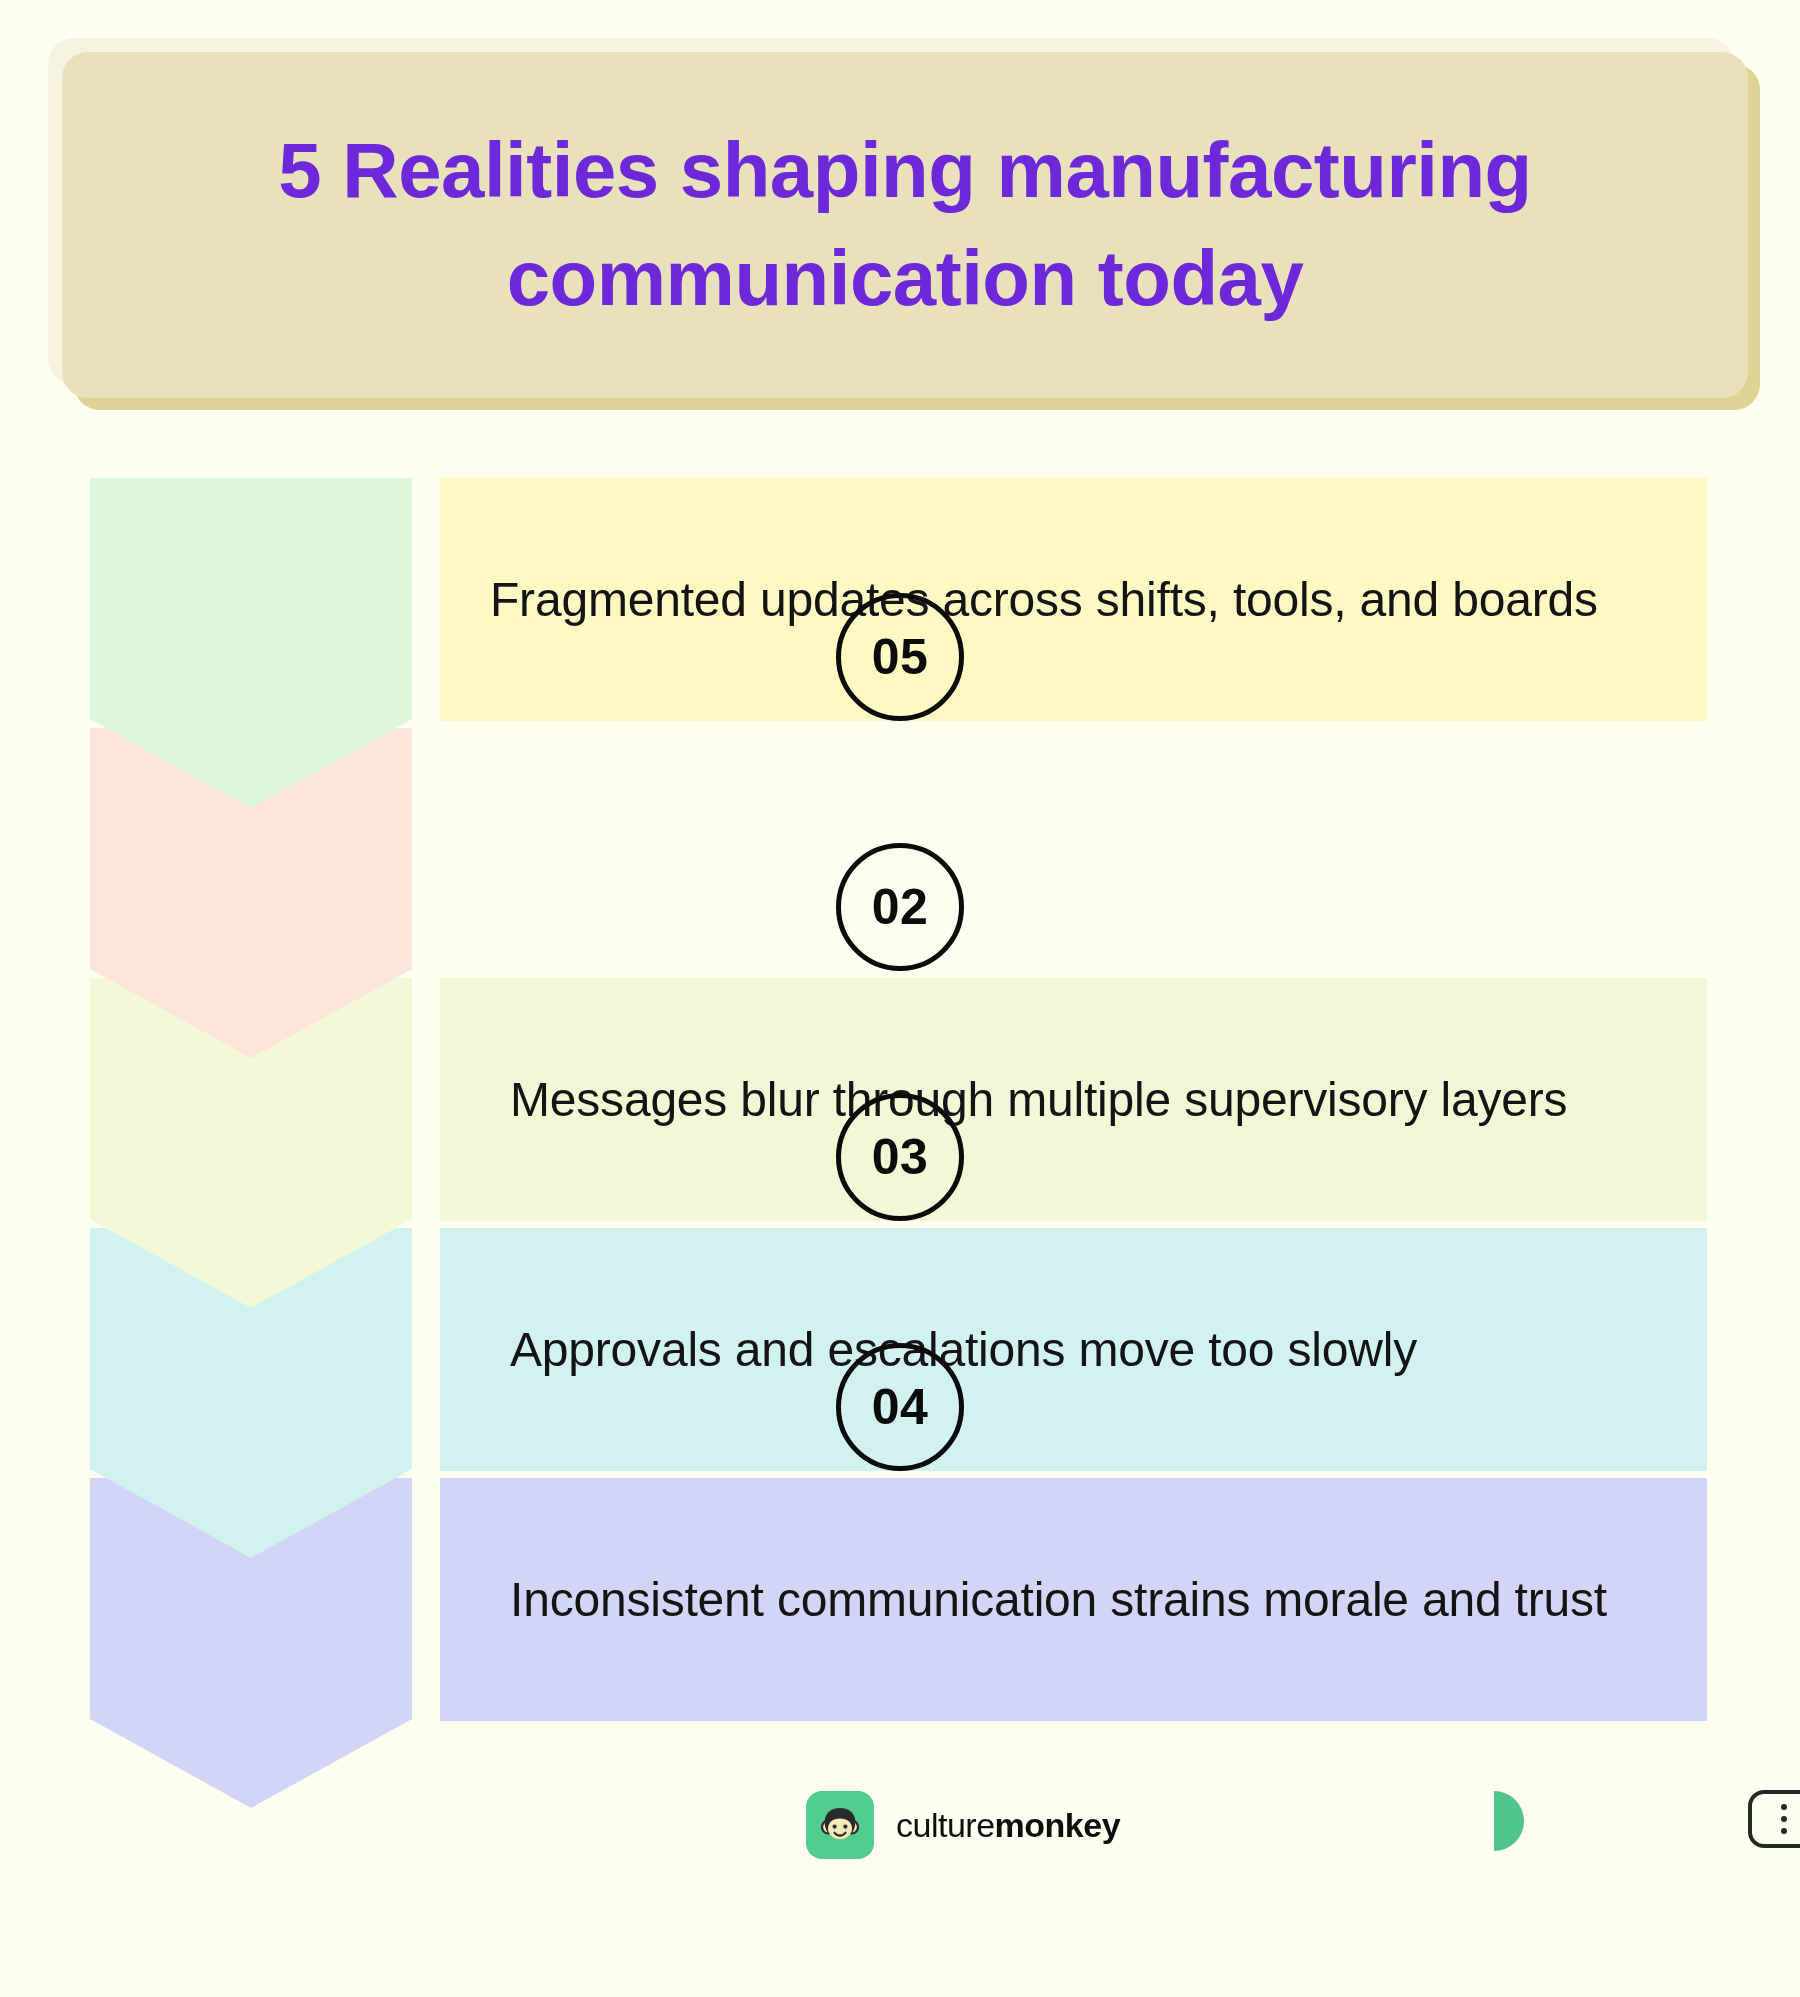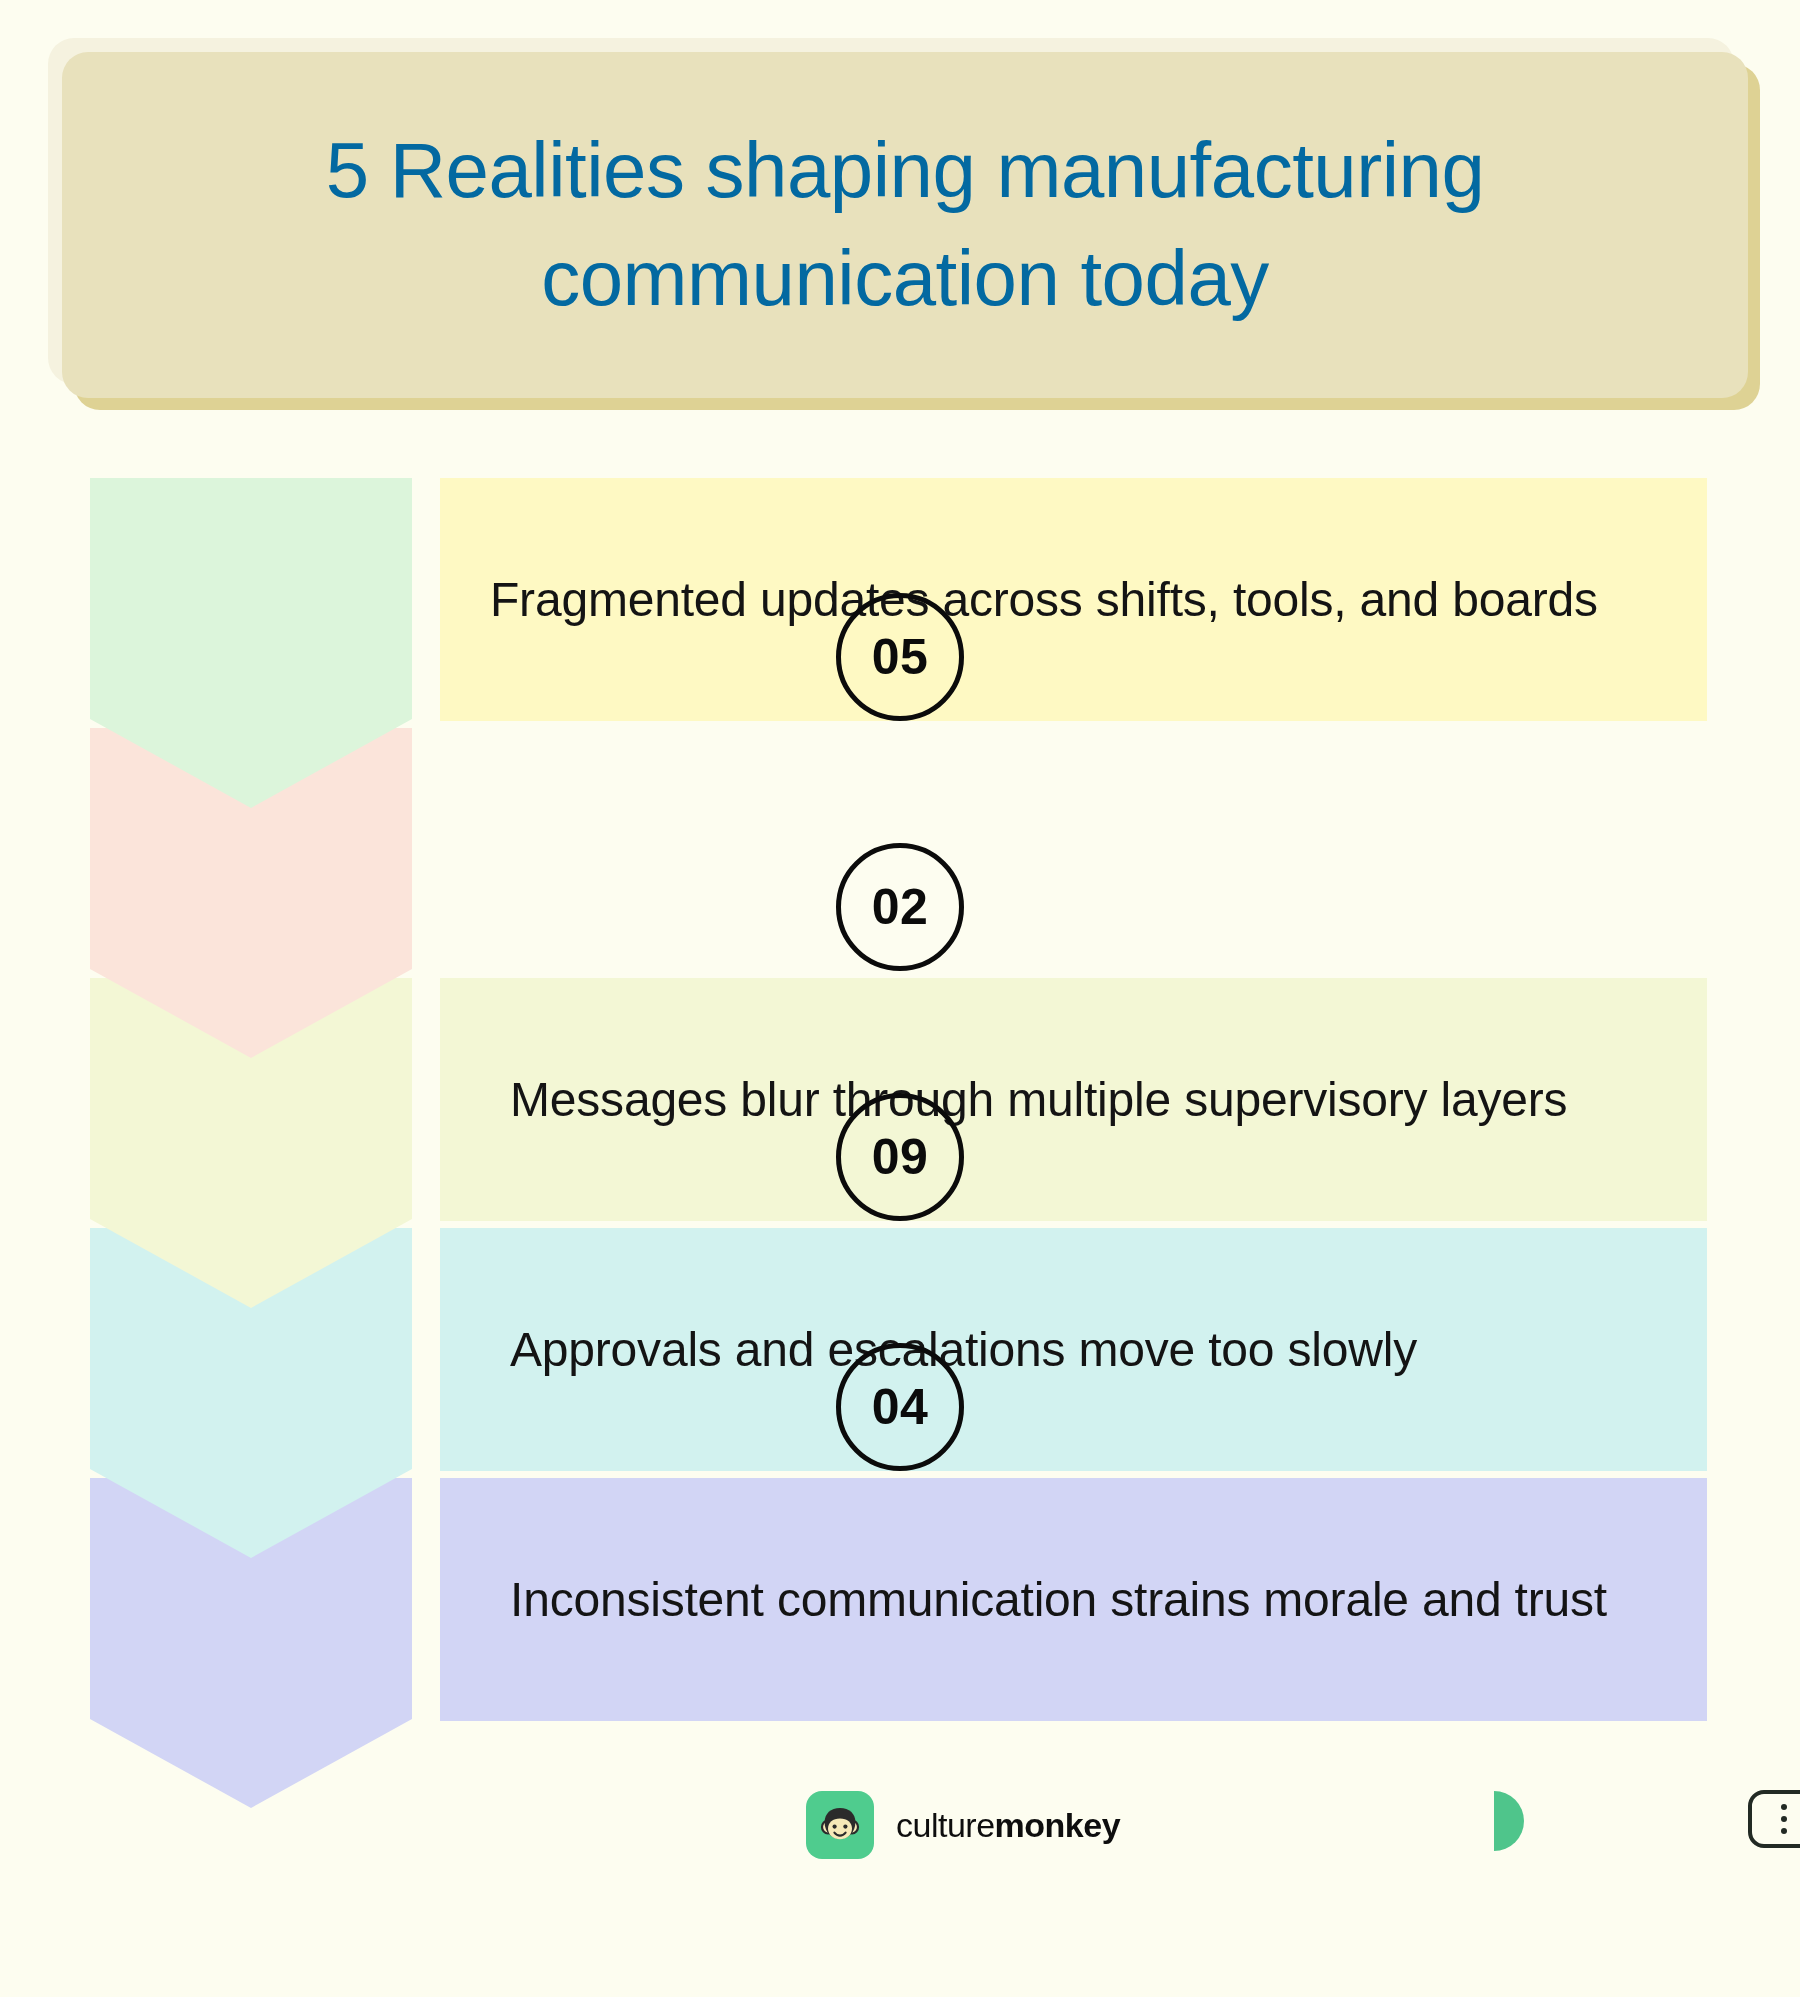--- a/index.html
+++ b/index.html
@@ -54,23 +54,23 @@
     height: 346px;
     background: #E8E1BC;
     border-radius: 26px;
     display: flex;
     align-items: center;
     justify-content: center;
     padding: 0 60px;
   }
   .header-title {
     font-size: 78px;
-    font-weight: 400;
+    font-weight: 700;
     line-height: 1.38;
-    color: #0369a1;
+    color: #6d28d9;
     text-align: center;
     letter-spacing: -0.5px;
   }
 
   
   .steps {
     position: absolute;
     left: 0;
     top: 0;
     width: 1800px;
@@ -224,21 +224,21 @@
       </div>
     </div>
 
     <div class="step-row" id="row-1" style="top: 728px; z-index: 9;">
       <div class="chevron" style="background: rgb(251, 228, 218);"></div>
       <div class="num-circle">02</div>
     </div>
 
     <div class="step-row" id="row-2" style="top: 978px; z-index: 8;">
       <div class="chevron" style="background: rgb(243, 247, 213);"></div>
-      <div class="num-circle">09</div>
+      <div class="num-circle">03</div>
       <div class="panel" style="background: rgb(243, 247, 213); padding-left: 70px; padding-right: 60px;">
         <span class="panel-text">Messages blur through multiple supervisory layers</span>
       </div>
     </div>
 
     <div class="step-row" id="row-3" style="top: 1228px; z-index: 7;">
       <div class="chevron" style="background: rgb(210, 242, 239);"></div>
       <div class="num-circle">04</div>
       <div class="panel" style="background: rgb(210, 242, 239); padding-left: 70px; padding-right: 60px;">
         <span class="panel-text">Approvals and escalations move too slowly</span>

